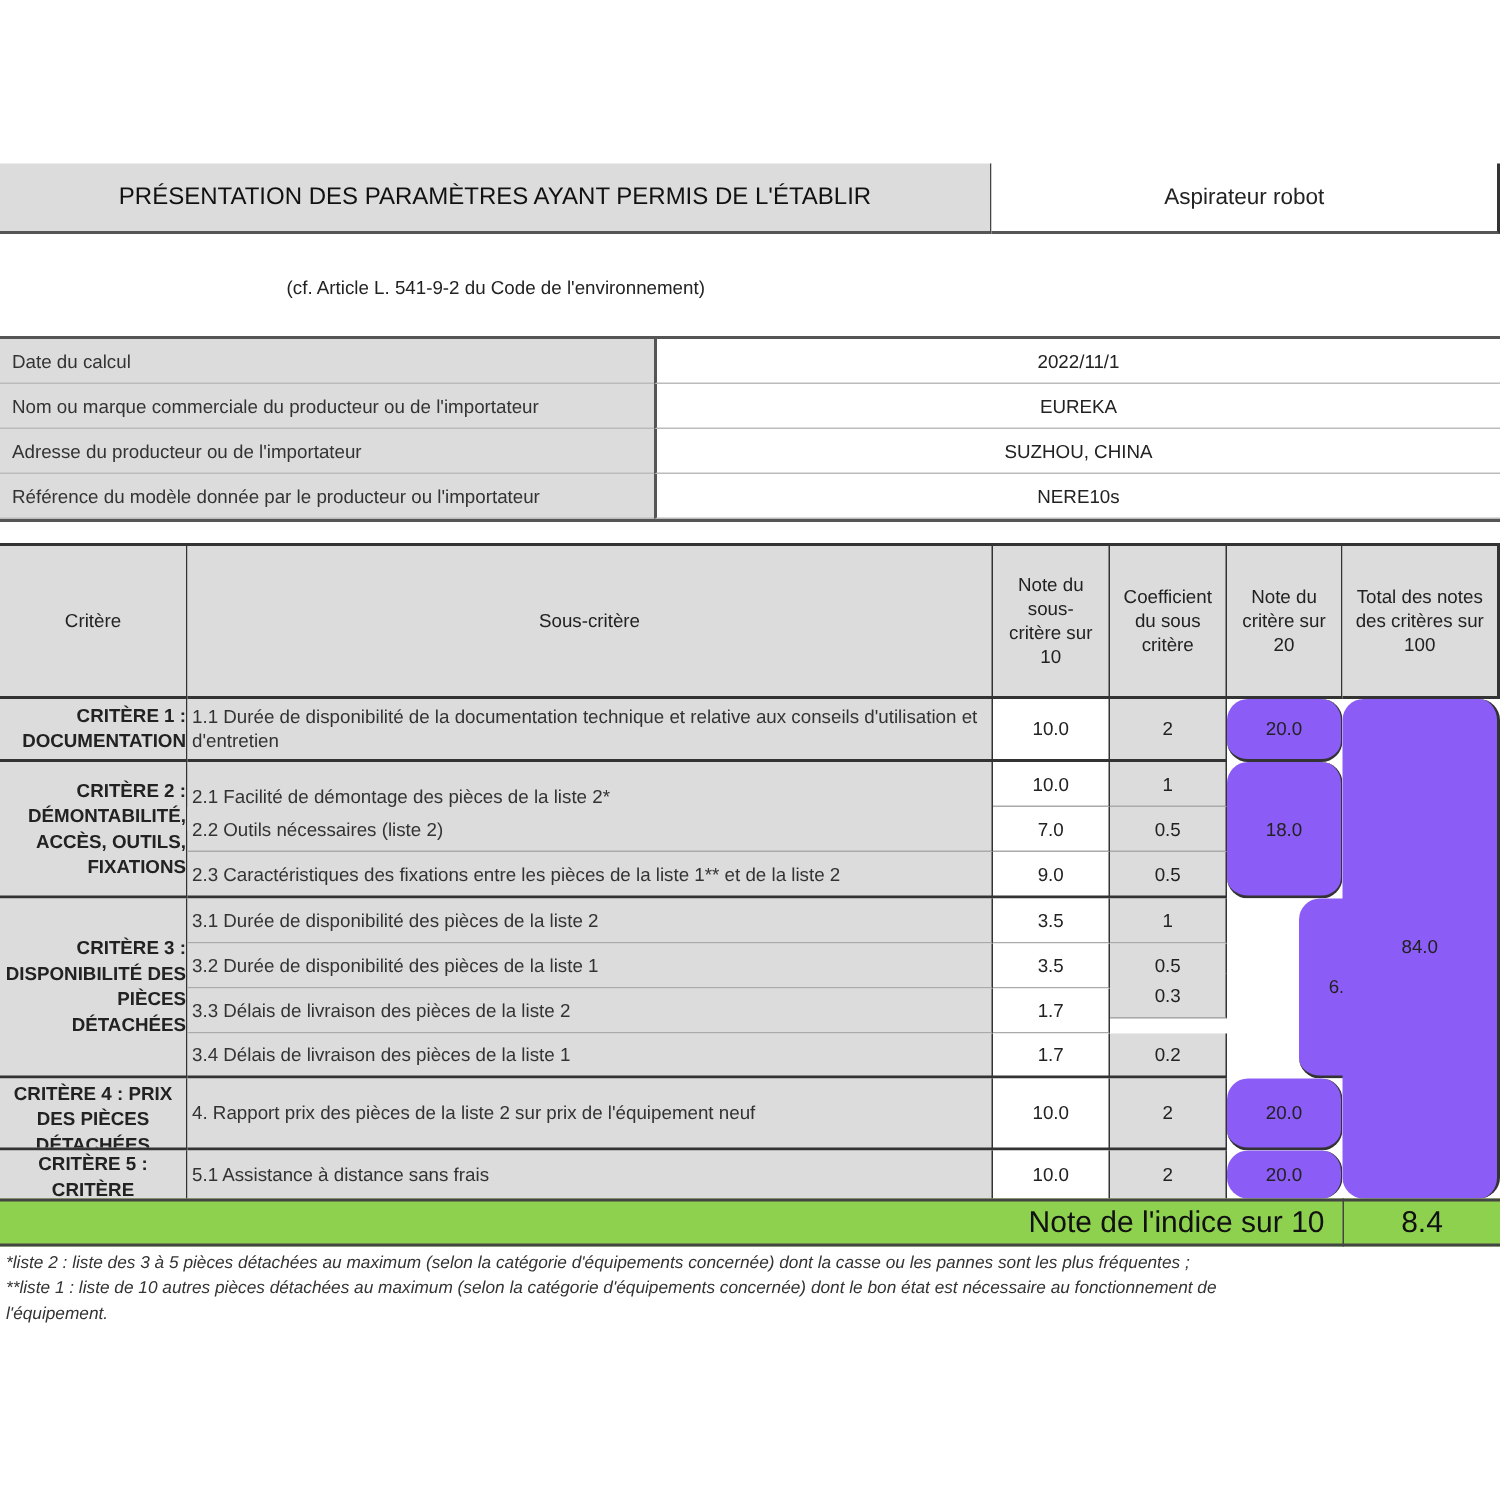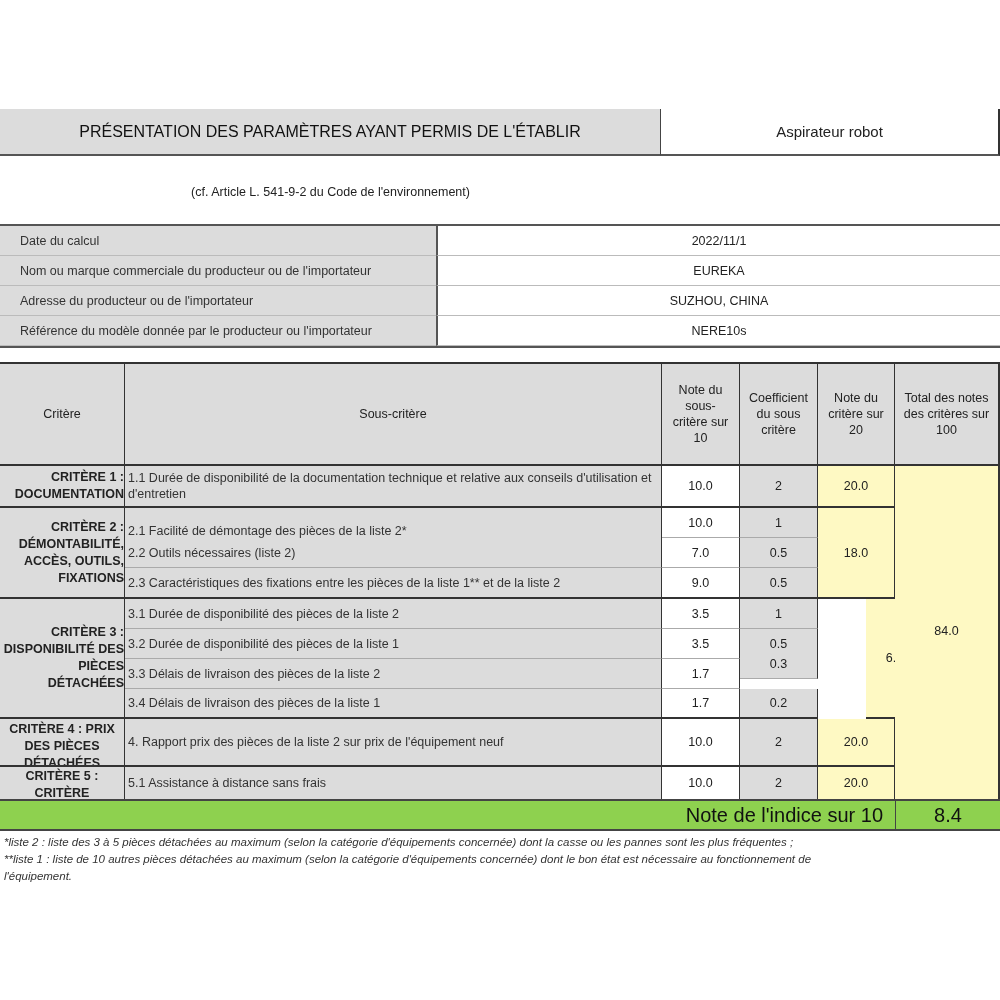--- a/index.html
+++ b/index.html
@@ -1,24 +1,24 @@
 <!DOCTYPE html>
 <html><head>
 <meta charset="utf-8">
 <style>
   html, body { margin:0; padding:0; background:#ffffff; }
   body { width:1000px; height:1000px; position:relative; overflow:hidden;
          font-family:"Liberation Sans", "DejaVu Sans", sans-serif; color:#222; }
   .abs { position:absolute; box-sizing:border-box; }
   .grey { background:#dcdcdc; }
   .white { background:#ffffff; }
-  .lgreen { background:#fef9c3; }
+  .lgreen { background:#8b5cf6;border-radius:14px; }
   .green { background:#8ed14f; }
   .center { display:flex; align-items:center; justify-content:center; text-align:center; }
-  .left { display:flex; align-items:center; padding-left:20px; }
+  .left { display:flex; align-items:center; padding-left:8px; }
 
   
   #title-block { left:0; top:109px; width:661px; height:47px; border-bottom:2px solid #555; border-right:1px solid #444;
     font-size:16px; line-height:21px; color:#111; flex-direction:column; }
   #category-cell { left:661px; top:109px; width:339px; height:47px; border-bottom:2px solid #555; border-right:2px solid #333;
     font-size:15px; }
   #subtitle { left:0; top:172px; width:661px; height:40px; font-size:12.5px; line-height:17px; flex-direction:column; }
 
   
   .info-label { left:0; width:436px; height:30px; font-size:12.5px; color:#333; border-bottom:1px solid #bbb; }

